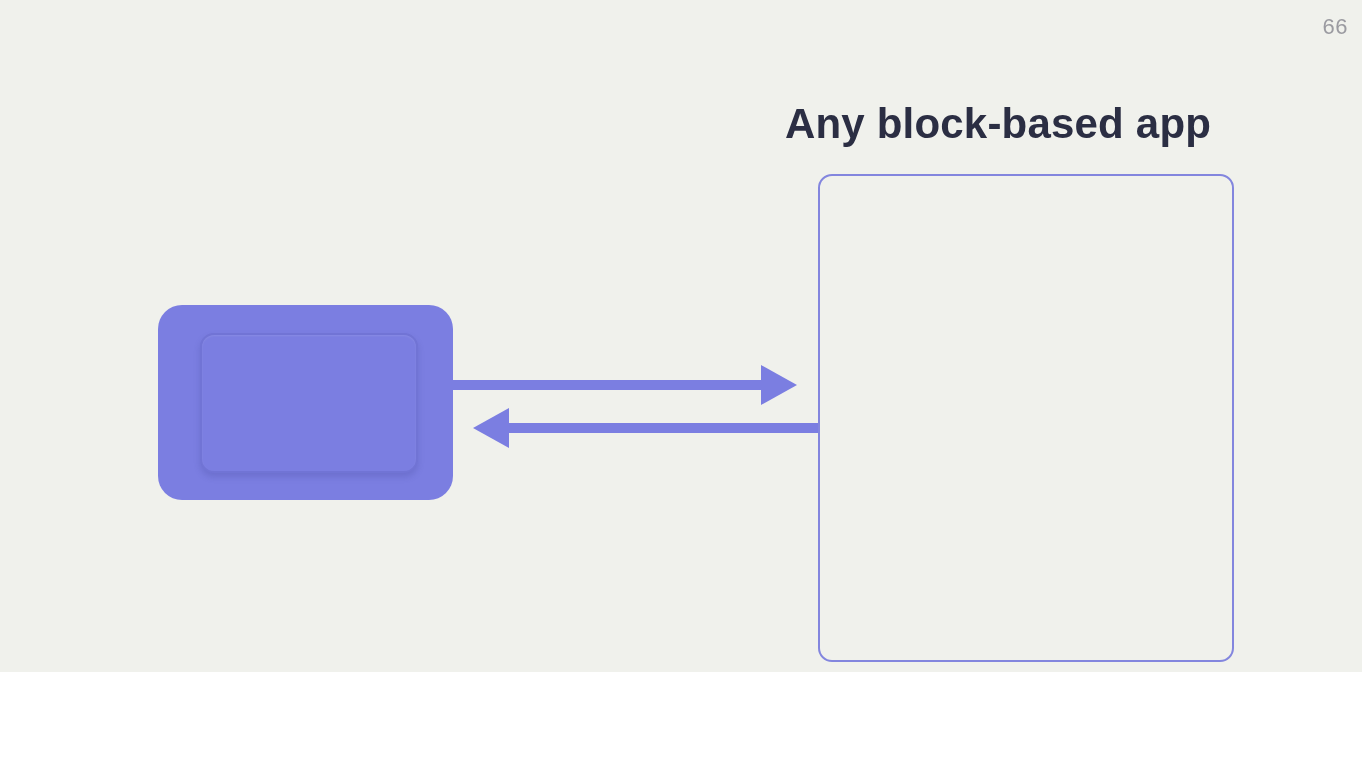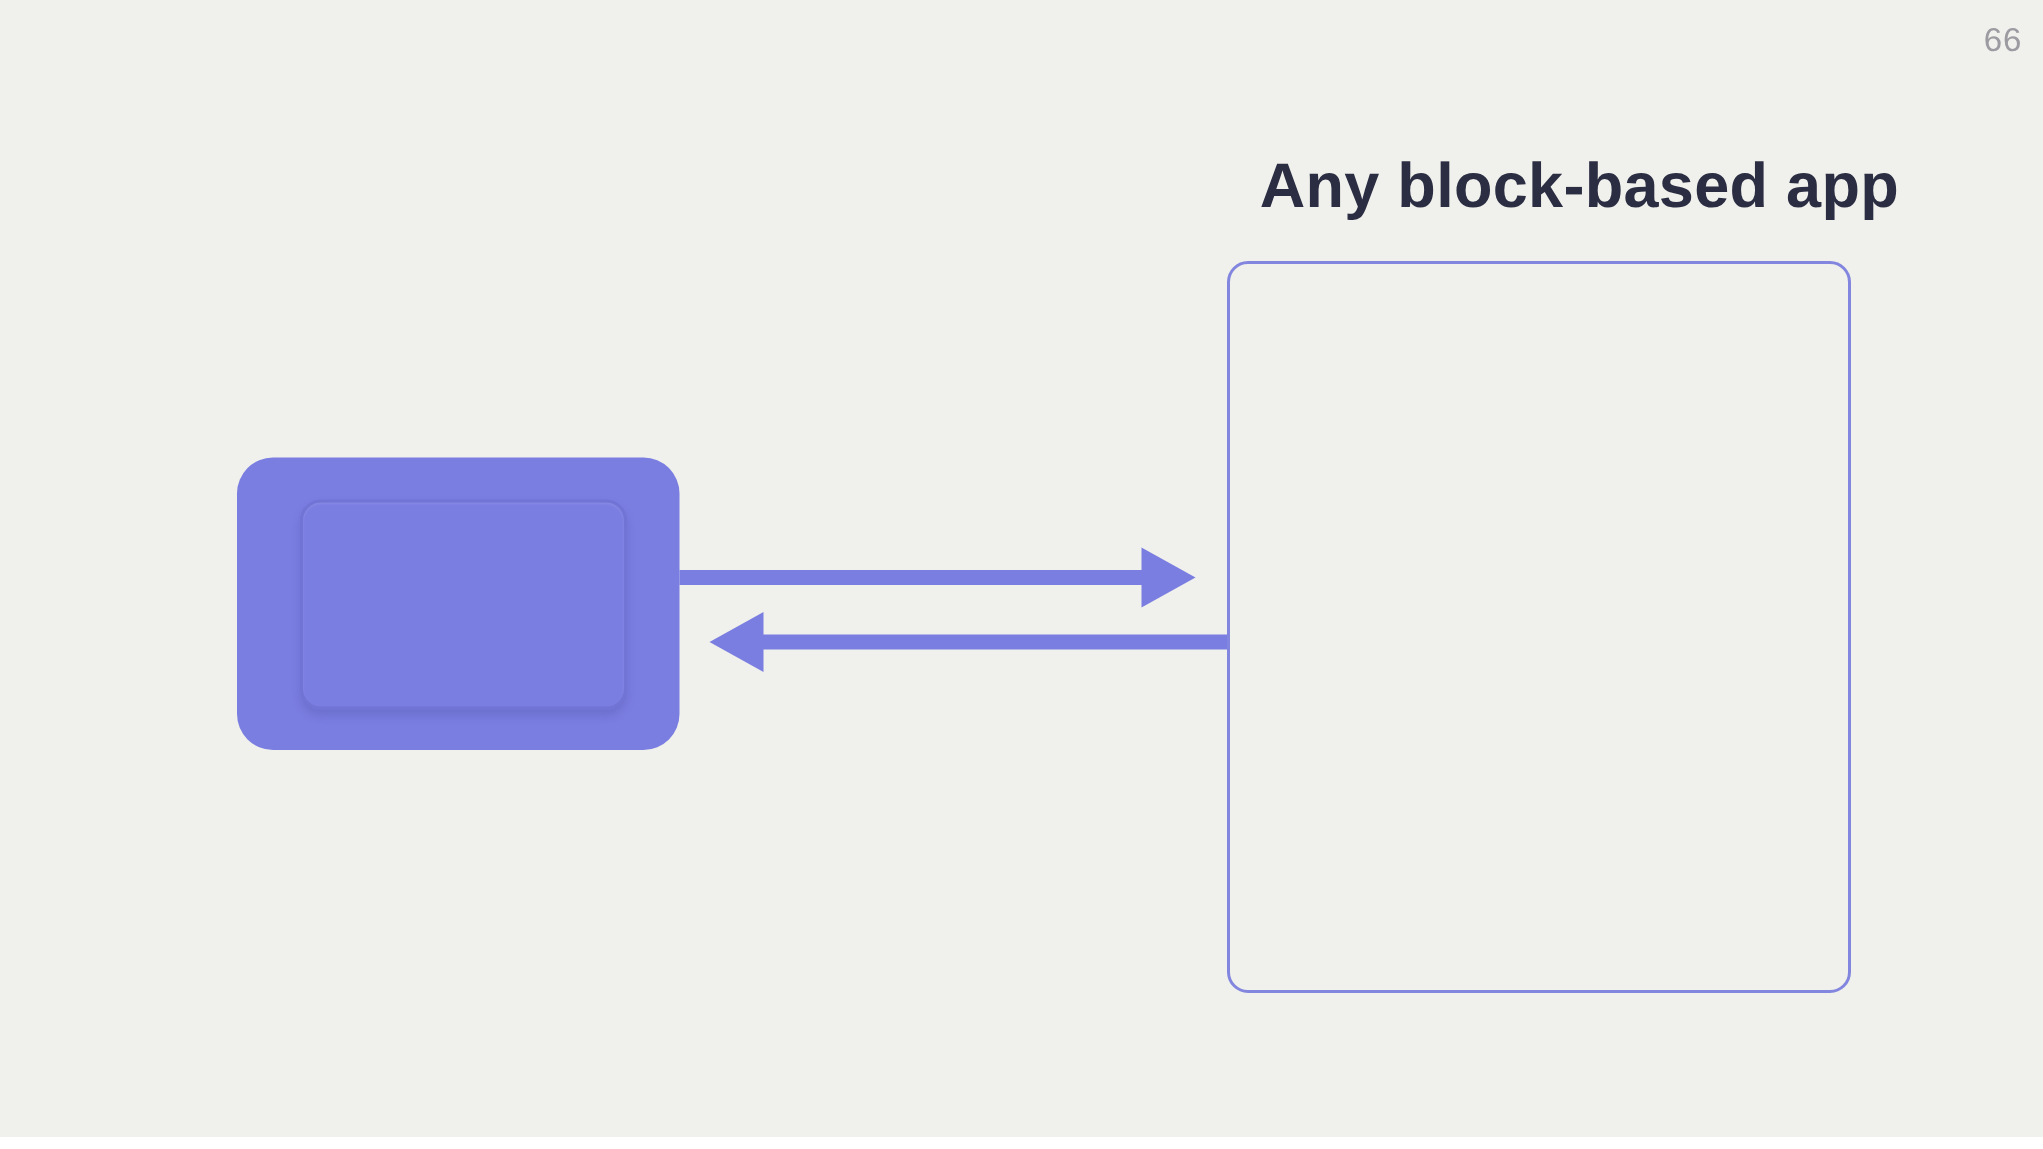--- a/index.html
+++ b/index.html
@@ -7,21 +7,21 @@
   html, body {
     width: 1362px;
     height: 766px;
     font-family: "Liberation Sans", sans-serif;
     overflow: hidden;
   }
 
   .slide {
     position: relative;
     width: 1362px;
-    height: 758px;
+    height: 672px;
     background: var(--bg, #f0f1ec);
   }
 
   .page-number {
     position: absolute;
     top: 14px;
     right: 14px;
     font-size: 22px;
     color: var(--page-number, #9b9ba1);
     letter-spacing: 0.5px;
@@ -36,25 +36,24 @@
   }
 
   .block-title {
     left: 158px;
     top: 236px;
     width: 295px;
     font-size: 40px;
   }
 
   .app-title {
-    left: 794px;
+    left: 762px;
     top: 100px;
     width: 472px;
     font-size: 42px;
-    text-align: right;
   }
 
   
   .block {
     position: absolute;
     left: 158px;
     top: 305px;
     width: 295px;
     height: 195px;
     background: var(--purple, #7b7ee1);

